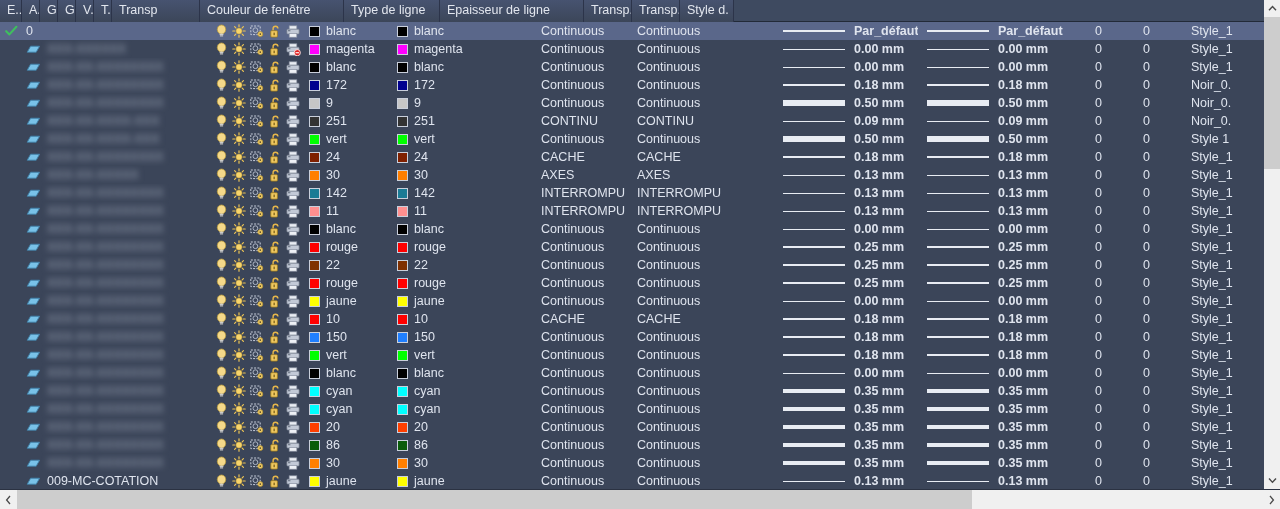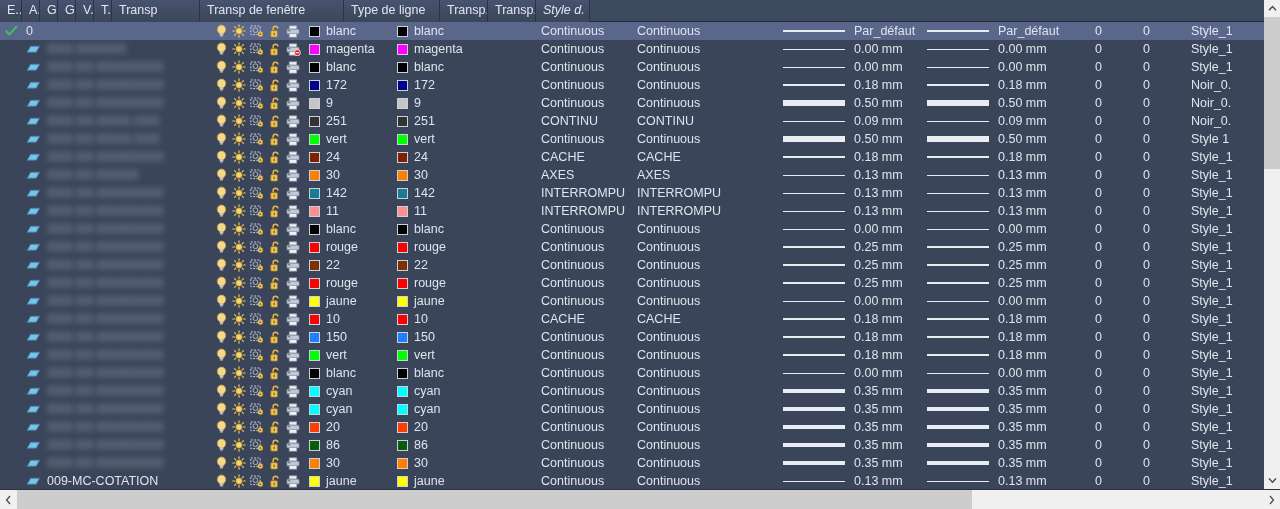--- a/index.html
+++ b/index.html
@@ -96,21 +96,21 @@
   .c-ltv  { width: 144px; }
 
   .c-lw   { width: 144px; gap: 0; padding-left: 0; }
   .c-lwv  { width: 168px; gap: 0; padding-left: 0; }
   .lwline {
     flex: 0 0 62px;
     margin-left: 9px;
     margin-right: 9px;
     background: #e8ecf3;
   }
-  .lwtext { font-size: 12.5px; }
+  .lwtext { font-size: 12.5px; font-weight: bold; }
 
   .c-tr   { width: 48px; padding-left: 9px; }
   .c-st   { width: 54px; padding-left: 9px; }
 
   
   .vscroll {
     position: absolute; top: 0; right: 0;
     width: 16px; height: 489px;
     background: #f0f0f0;
   }
@@ -151,25 +151,26 @@
 <div id="app">
 
   <div class="header" id="header">
       <div class="hcell" style="width: 22px;"><span>E..</span></div>
       <div class="hcell" style="width: 18px;"><span>A.</span></div>
       <div class="hcell" style="width: 18px;"><span>G.</span></div>
       <div class="hcell" style="width: 18px;"><span>G.</span></div>
       <div class="hcell" style="width: 18px;"><span>V..</span></div>
       <div class="hcell" style="width: 18px;"><span>T..</span></div>
       <div class="hcell" style="width: 88px;"><span>Transp</span></div>
-      <div class="hcell" style="width: 144px;"><span>Transp de fenêtre</span></div>
+      <div class="hcell" style="width: 144px;"><span>Couleur de fenêtre</span></div>
       <div class="hcell" style="width: 96px;"><span>Type de ligne</span></div>
+      <div class="hcell" style="width: 144px;"><span>Epaisseur de ligne</span></div>
       <div class="hcell" style="width: 48px;"><span>Transp...</span></div>
       <div class="hcell" style="width: 48px;"><span>Transp...</span></div>
-      <div class="hcell" style="width: 54px; font-style: italic;"><span>Style d.</span></div>
+      <div class="hcell" style="width: 54px;"><span>Style d.</span></div>
     </div>
 
   <div class="grid" id="grid">
       <div class="row selected">
         <div class="cell c-status">
           <svg class="svgicon" width="13" height="12" viewBox="0 0 13 12">
             <path d="M1.2 6.2 L4.4 9.4 L11.4 1.8" fill="none" stroke="#3fbf5e" stroke-width="2.1" stroke-linecap="round" stroke-linejoin="round"></path>
           </svg>
         </div>
         <div class="cell c-name">

